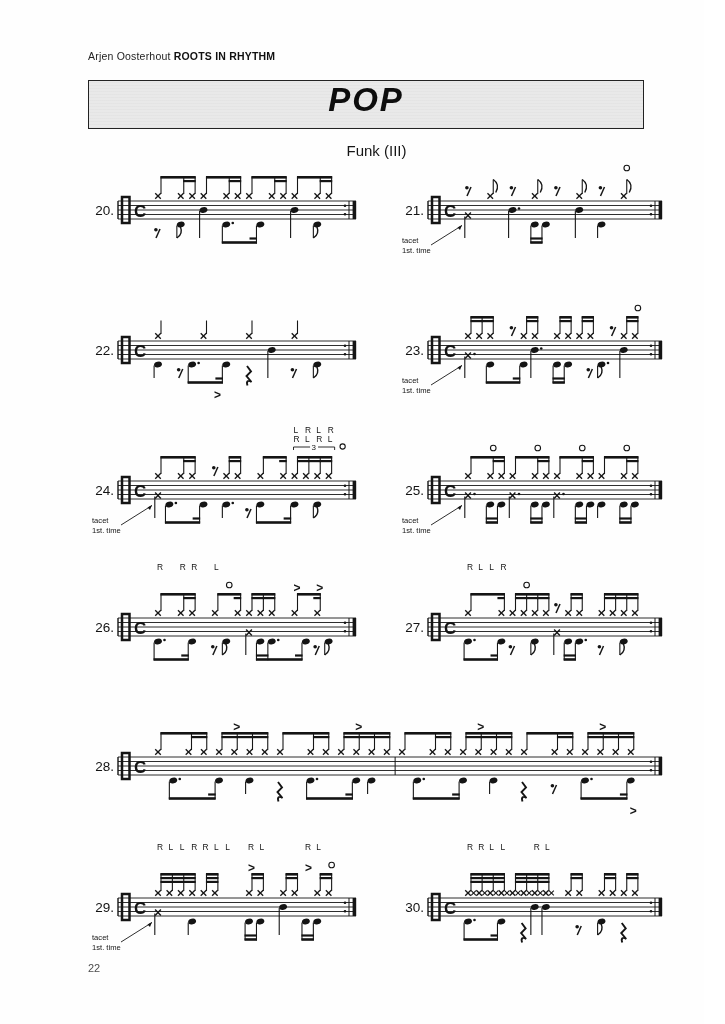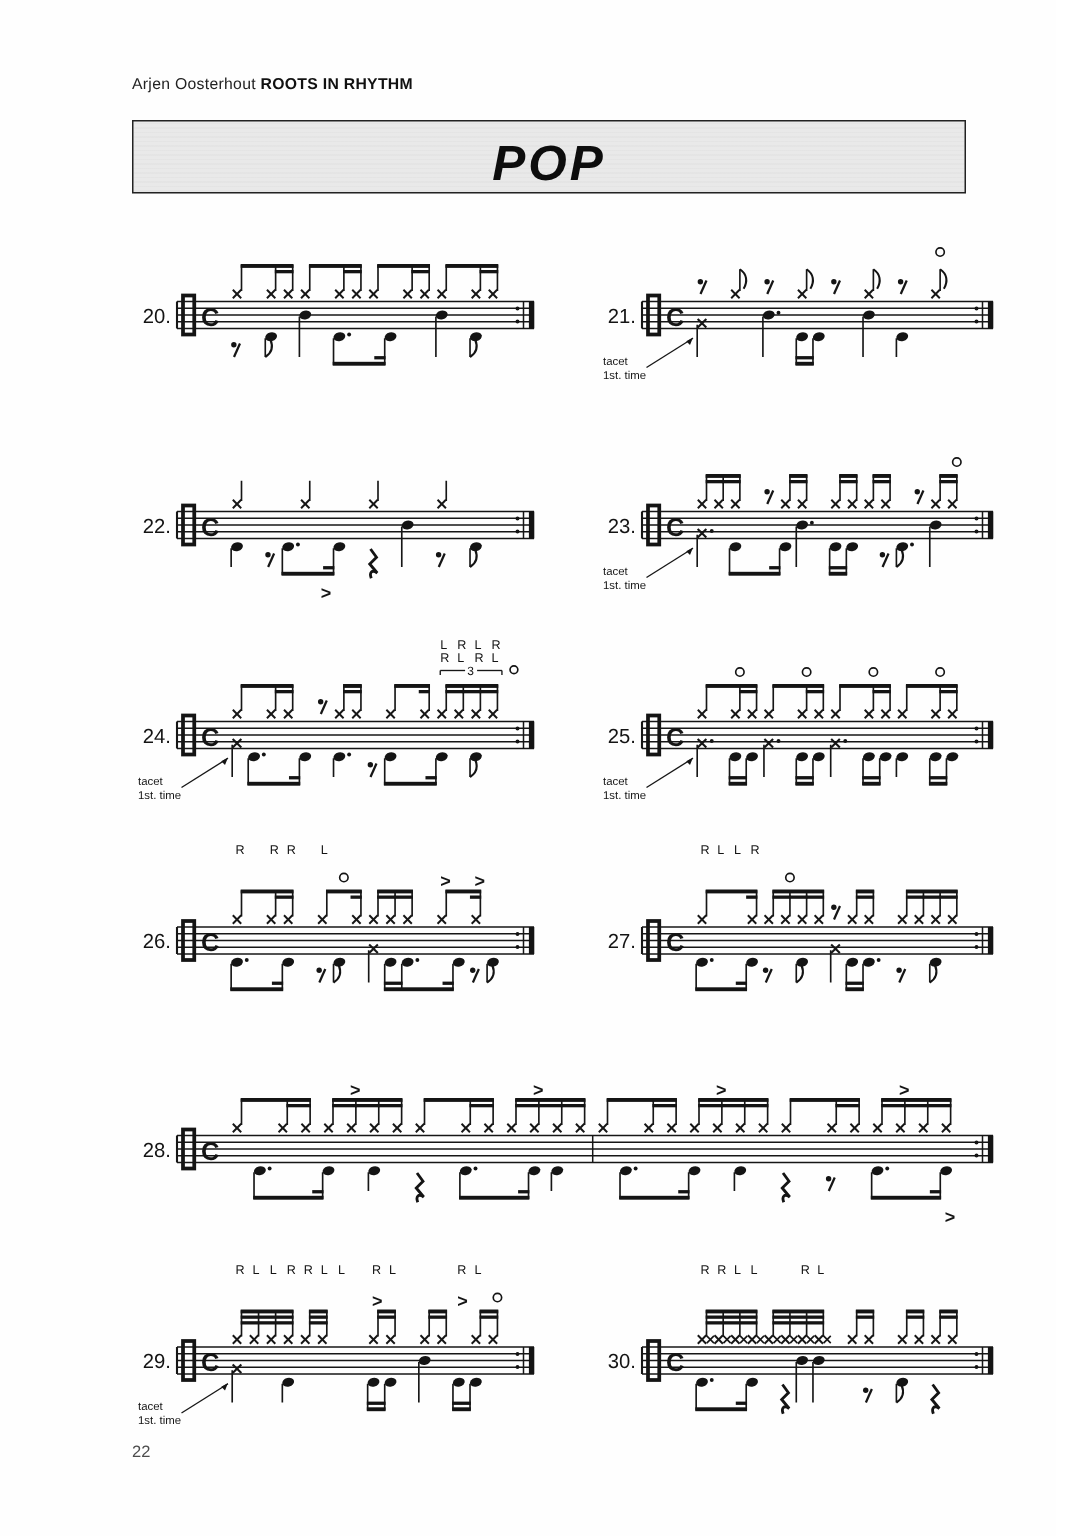--- a/index.html
+++ b/index.html
@@ -1,39 +1,40 @@
 <!DOCTYPE html>
 <html><head>
 <meta charset="utf-8">
 <style>
   html,body{margin:0;padding:0;background:#ffffff;}
   .page{position:relative;width:704px;height:1024px;background:#fefefe;overflow:hidden;
         font-family:"Liberation Sans",sans-serif;color:#111;}
   .hdr{position:absolute;left:88px;top:50px;font-size:10.5px;letter-spacing:.2px;color:#222;}
   .hdr b{font-weight:bold;color:#111;}
   .banner{position:absolute;left:88px;top:80px;width:554px;height:47px;background:#e9e9e9;
-          border:1.6px solid #222;display:flex;align-items:flex-end;justify-content:center;
+          border:1.6px solid #222;display:flex;align-items:flex-start;justify-content:center;
           background-image:repeating-linear-gradient(0deg,rgba(0,0,0,.02) 0 1px,transparent 1px 3px);}
   .banner span{font-size:33px;font-style:italic;font-weight:bold;letter-spacing:2px;color:#0d0d0d;}
   .subtitle{position:absolute;left:98px;top:142px;width:557px;text-align:center;font-size:15px;color:#161616;}
   .pagenum{position:absolute;left:88px;top:962px;font-size:11px;color:#4c4c4c;text-align:center;}
   .ex{position:absolute;}
   svg text{font-family:"Liberation Sans",sans-serif;fill:#141414;}
 </style>
 </head>
 <body>
 
 <div class="page">
   <div class="hdr">
     <span>Arjen Oosterhout</span>
     <b>ROOTS IN RHYTHM</b>
   </div>
   <div class="banner">
     <span>POP</span>
   </div>
+  <div class="subtitle">Funk (III)</div>
   <div id="exwrap">
       <div class="ex" style="left: 88px; top: 140px; width: 270px; height: 140px;"><svg width="270" height="140" viewBox="0 0 270 140">
           <line x1="30" y1="61" x2="268" y2="61" stroke="#161616" stroke-width="0.9"></line>
           <line x1="30" y1="65.5" x2="268" y2="65.5" stroke="#161616" stroke-width="0.9"></line>
           <line x1="30" y1="70" x2="268" y2="70" stroke="#161616" stroke-width="0.9"></line>
           <line x1="30" y1="74.5" x2="268" y2="74.5" stroke="#161616" stroke-width="0.9"></line>
           <line x1="30" y1="79" x2="268" y2="79" stroke="#161616" stroke-width="0.9"></line>
           <line x1="30" y1="61" x2="30" y2="79" stroke="#161616" stroke-width="1.4"></line>
           <rect x="34" y="57" width="7.5" height="26" fill="none" stroke="#141414" stroke-width="2.5"></rect>
           <text x="46" y="77" font-size="17" font-family="DejaVu Serif,serif" font-weight="bold">C</text>

